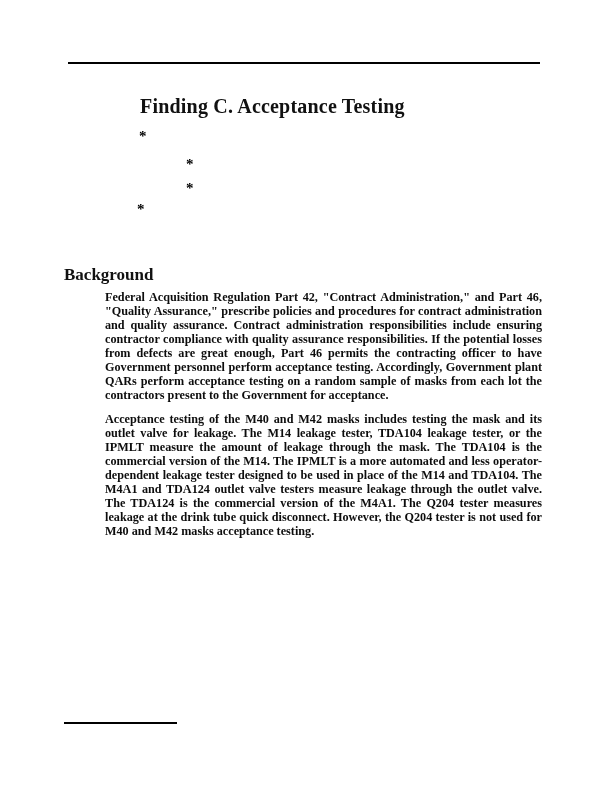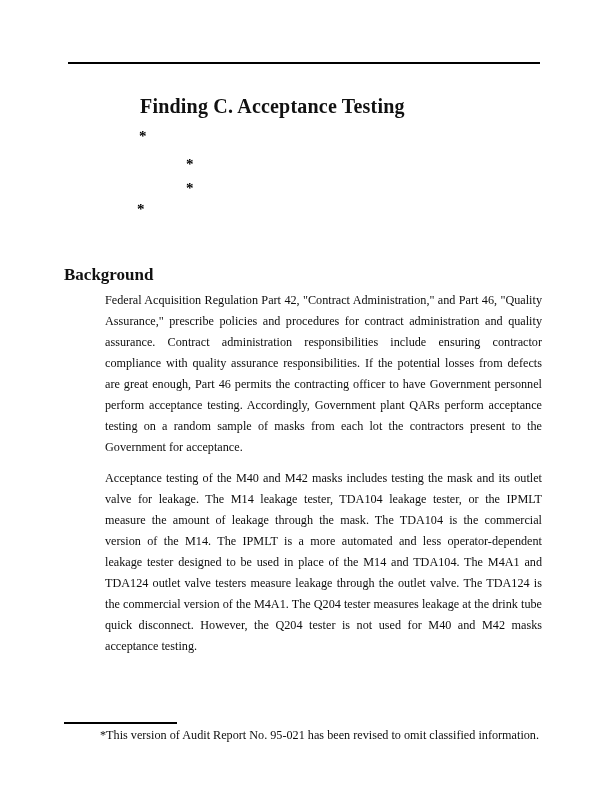--- a/index.html
+++ b/index.html
@@ -60,23 +60,24 @@
 
   .body-text {
     position: absolute;
     left: 105px;
     top: 290px;
     width: 437px;
   }
 
   .body-text p {
     font-size: 12.2px;
-    line-height: 21px;
+    line-height: 14px;
     text-align: justify;
     color: #0d0d0d;
+    font-weight: bold;
   }
 
   .body-text p + p {
     margin-top: 10px;
   }
 
   .footnote-rule {
     position: absolute;
     left: 64px;
     top: 722px;
@@ -122,16 +123,15 @@
 
   <h2 class="background-heading">Background</h2>
 
   <div class="body-text">
     <p>Federal Acquisition Regulation Part 42, "Contract Administration," and Part 46, "Quality Assurance," prescribe policies and procedures for contract administration and quality assurance.  Contract administration responsibilities include ensuring contractor compliance with quality assurance responsibilities.  If the potential losses from defects are great enough, Part 46 permits the contracting officer to have Government personnel perform acceptance testing.  Accordingly, Government plant QARs perform acceptance testing on a random sample of masks from each lot the contractors present to the Government for acceptance.</p>
     <p>Acceptance testing of the M40 and M42 masks includes testing the mask and its outlet valve for leakage.  The M14 leakage tester, TDA104 leakage tester, or the IPMLT measure the amount of leakage through the mask.  The TDA104 is the commercial version of the M14.  The IPMLT is a more automated and less operator-dependent leakage tester designed to be used in place of the M14 and TDA104.  The M4A1 and TDA124 outlet valve testers measure leakage through the outlet valve.  The TDA124 is the commercial version of the M4A1.  The Q204 tester measures leakage at the drink tube quick disconnect.  However, the Q204 tester is not used for M40 and M42 masks acceptance testing.</p>
   </div>
 
   <div class="footnote-rule"></div>
 
-  <p class="footnote">*This version of Audit Report No. 95-021 has been revised to omit classified information.</p>
 
 
 </div>
 
 </body></html>

